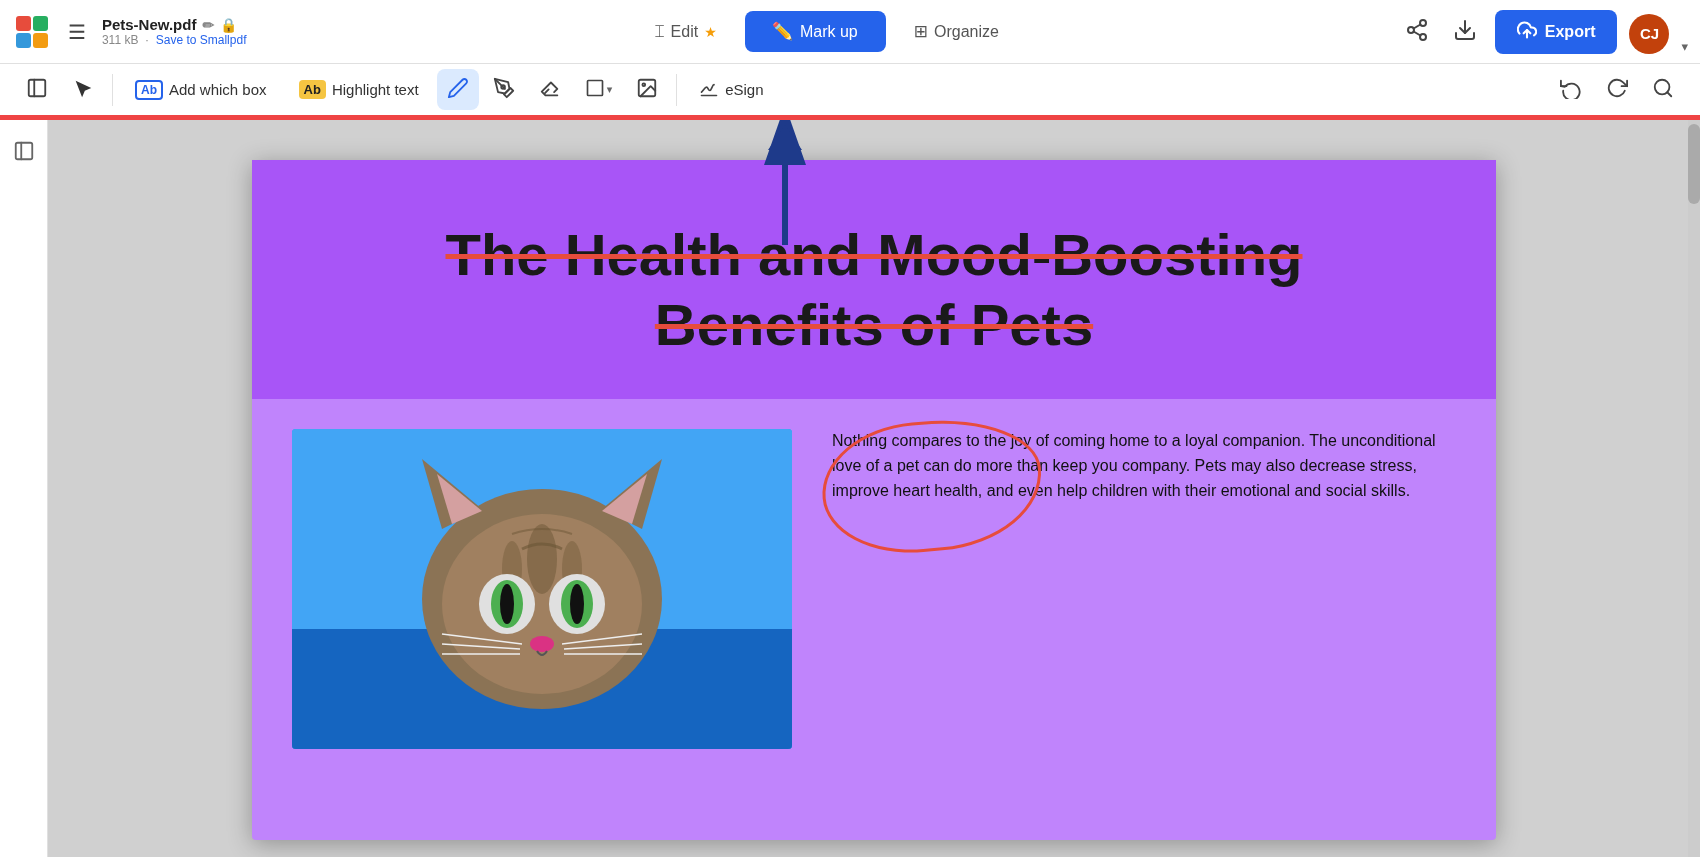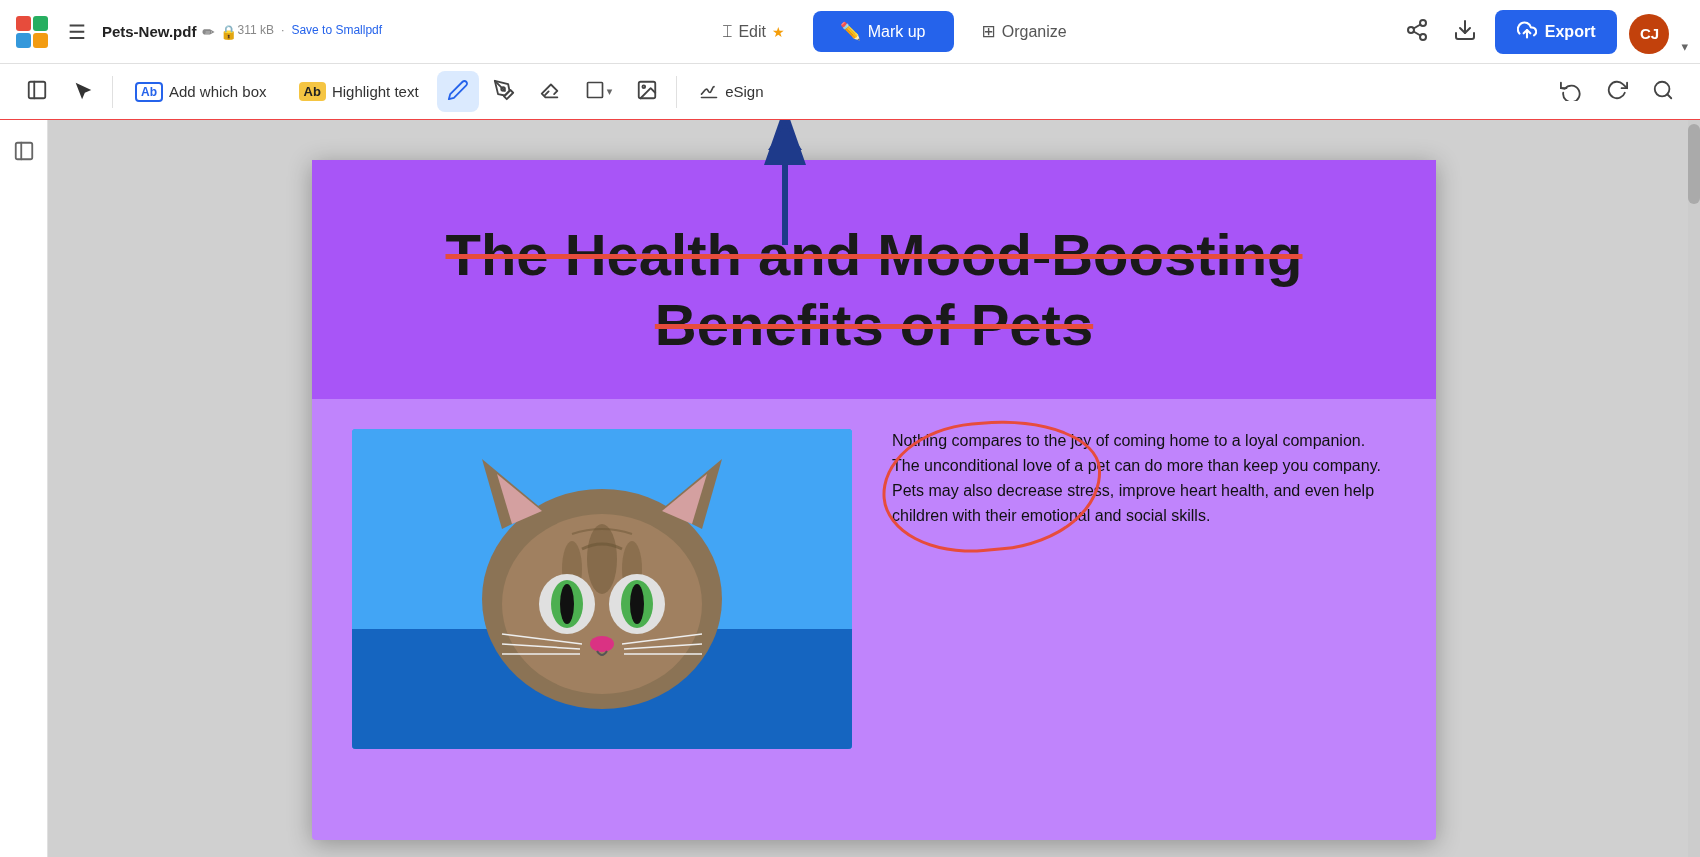--- a/index.html
+++ b/index.html
@@ -17,21 +17,21 @@
     }
     .logo-q1 { background: #e74c3c; border-radius: 3px; }
     .logo-q2 { background: #27ae60; border-radius: 3px; }
     .logo-q3 { background: #3498db; border-radius: 3px; }
     .logo-q4 { background: #f39c12; border-radius: 3px; }
 
     .hamburger-btn {
       background: none; border: none; cursor: pointer; padding: 8px; color: #444;
       font-size: 20px; display: flex; align-items: center; justify-content: center;
     }
-    .file-info { display: flex; flex-direction: row; margin-right: 8px; }
+    .file-info { display: flex; flex-direction: column; margin-right: 8px; }
     .file-name { font-size: 15px; font-weight: 600; color: #222; display: flex; align-items: center; gap: 6px; }
     .file-name-pencil { font-size: 14px; color: #888; }
     .file-name-lock { font-size: 14px; color: #888; }
     .file-meta { font-size: 12px; color: #888; }
     .file-meta a { color: #2563eb; text-decoration: none; }
 
     .nav-center { flex: 1; display: flex; justify-content: center; align-items: center; gap: 0; }
     .nav-tab {
       display: flex; align-items: center; gap: 6px;
       padding: 10px 28px; border-radius: 8px; cursor: pointer;
@@ -54,21 +54,21 @@
     }
     .avatar {
       width: 40px; height: 40px; border-radius: 50%; background: #c2410c;
       display: flex; align-items: center; justify-content: center;
       color: #fff; font-size: 15px; font-weight: 700; cursor: pointer;
     }
 
     
     .toolbar {
       display: flex; align-items: center; height: 56px;
-      background: #fff; border-bottom: 1px solid #ef4444;
+      background: #fff; border-bottom: 5px solid #ef4444;
       padding: 0 16px; gap: 4px;
     }
     .tool-btn {
       display: flex; align-items: center; gap: 6px;
       padding: 8px 14px; border-radius: 8px; cursor: pointer;
       font-size: 15px; font-weight: 500; border: none; background: none; color: #333;
     }
     .tool-btn.icon-only { padding: 8px 10px; }
     .tool-separator { width: 1px; height: 32px; background: #e0e0e0; margin: 0 4px; }
     .highlight-icon-box {
@@ -96,21 +96,21 @@
       position: relative;
     }
 
     
     .canvas-area::-webkit-scrollbar { width: 12px; }
     .canvas-area::-webkit-scrollbar-track { background: #ccc; }
     .canvas-area::-webkit-scrollbar-thumb { background: #aaa; border-radius: 6px; }
 
     
     .pdf-page {
-      width: 1124px; background: #c084fc; 
+      width: 1244px; background: #c084fc; 
       border-radius: 4px; box-shadow: 0 4px 24px rgba(0,0,0,0.3);
       min-height: 680px; position: relative; overflow: visible;
     }
 
     .pdf-header {
       background: #a855f7;
       padding: 60px 40px 40px;
       text-align: center;
     }
     .pdf-title {

